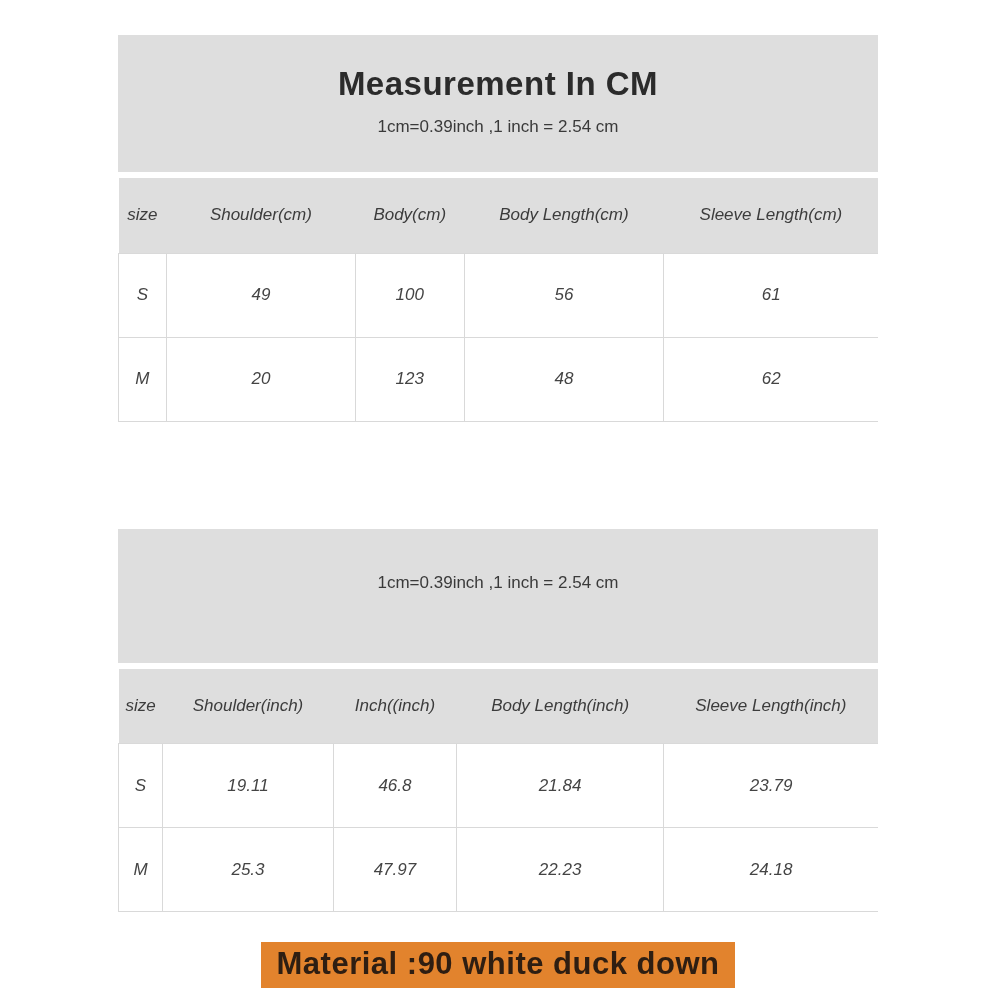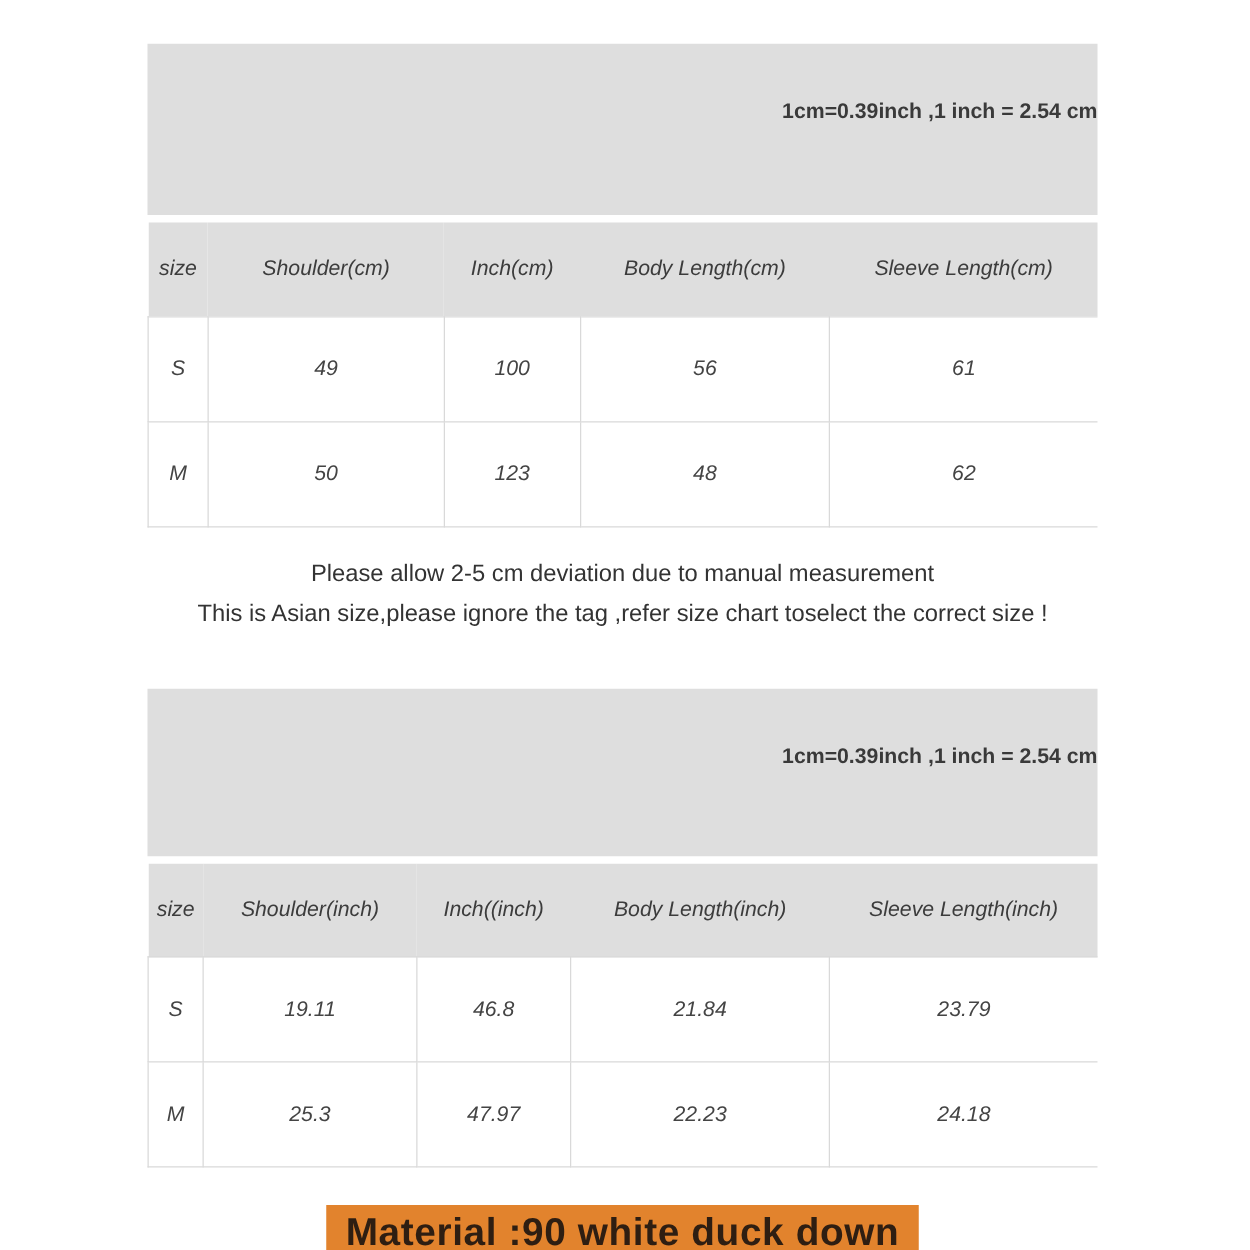--- a/index.html
+++ b/index.html
@@ -19,23 +19,22 @@
   }
   .title-block .big-title {
     font-size: 33px;
     font-weight: bold;
     color: #2b2b2b;
     letter-spacing: 0.5px;
   }
   .title-block .sub-title {
     margin-top: 14px;
     font-size: 17px;
-    font-weight: bold;
+    font-weight: normal;
     color: #3a3a3a;
-    text-align: right;
   }
   .title-block.inch { height: 134px; margin-top: 107px; }
 
   table.size-table {
     width: 760px;
     border-collapse: collapse;
     margin-top: 6px;
     table-layout: fixed;
     font-style: italic;
   }
@@ -86,62 +85,59 @@
     padding: 4px 16px 6px 16px;
     letter-spacing: 0.5px;
   }
 </style>
 </head>
 <body>
 
 <div class="sheet">
 
   <div class="title-block">
+    <div class="big-title">Measurement In CM</div>
     <div class="sub-title">1cm=0.39inch ,1 inch = 2.54 cm</div>
   </div>
 
   <table class="size-table">
     <colgroup>
       <col style="width:6.3%">
         <col style="width:24.9%">
         <col style="width:14.3%">
         <col style="width:26.3%">
         <col style="width:28.2%">
     </colgroup>
     <thead>
       <tr>
         <th>size</th>
         <th>Shoulder(cm)</th>
-        <th>Inch(cm)</th>
+        <th>Body(cm)</th>
         <th>Body Length(cm)</th>
         <th>Sleeve Length(cm)</th>
       </tr>
     </thead>
     <tbody>
       <tr>
         <td>S</td>
         <td>49</td>
         <td>100</td>
         <td>56</td>
         <td>61</td>
       </tr>
       <tr>
         <td>M</td>
-        <td>50</td>
+        <td>20</td>
         <td>123</td>
         <td>48</td>
         <td>62</td>
       </tr>
     </tbody>
   </table>
 
-  <div class="notes">
-    <div class="note-line">Please allow 2-5 cm deviation due to manual measurement</div>
-    <div class="note-line">This is Asian size,please ignore the tag ,refer size chart toselect the correct size !</div>
-  </div>
 
   <div class="title-block inch">
     <div class="sub-title">1cm=0.39inch ,1 inch = 2.54 cm</div>
   </div>
 
   <table class="size-table">
     <colgroup>
       <col style="width:5.8%">
         <col style="width:22.5%">
         <col style="width:16.2%">

